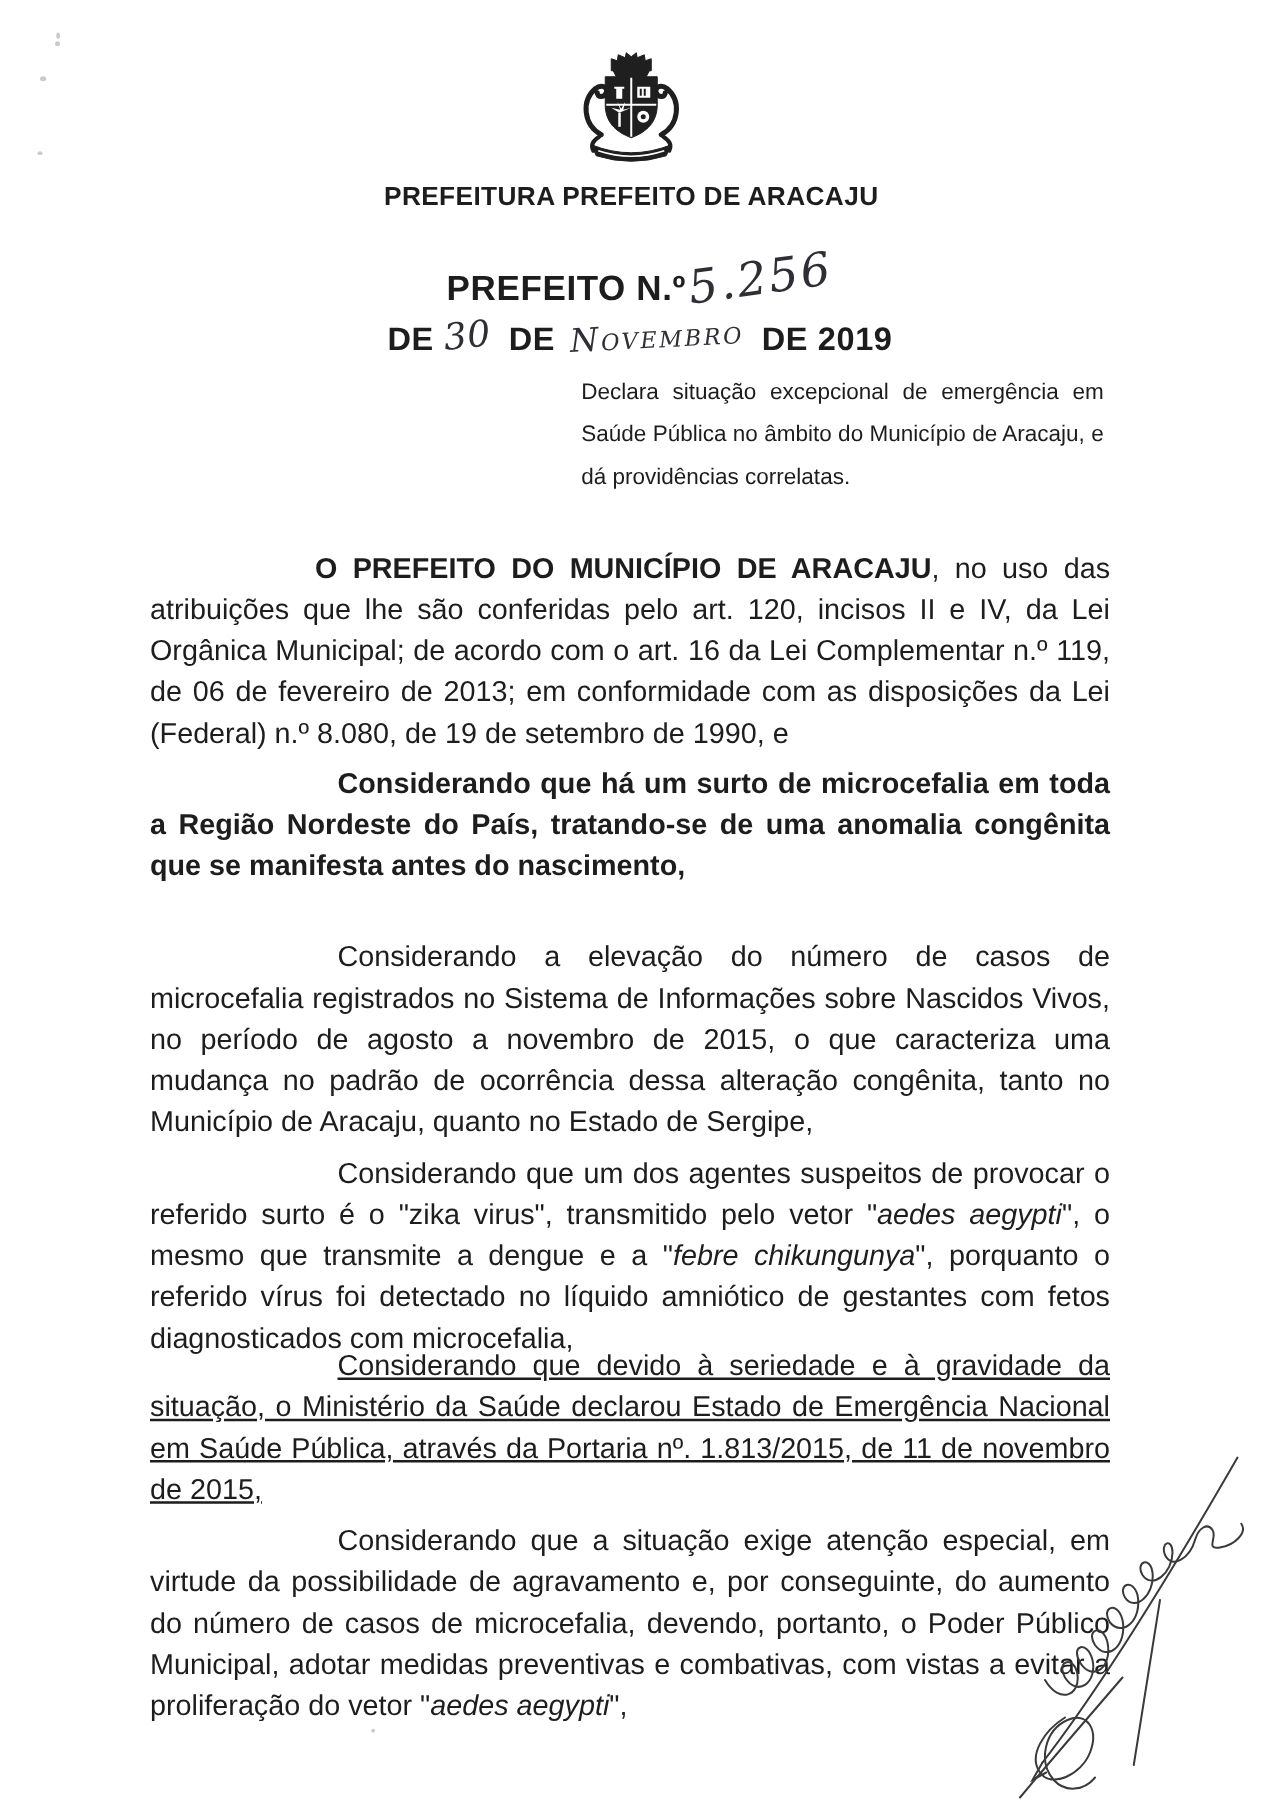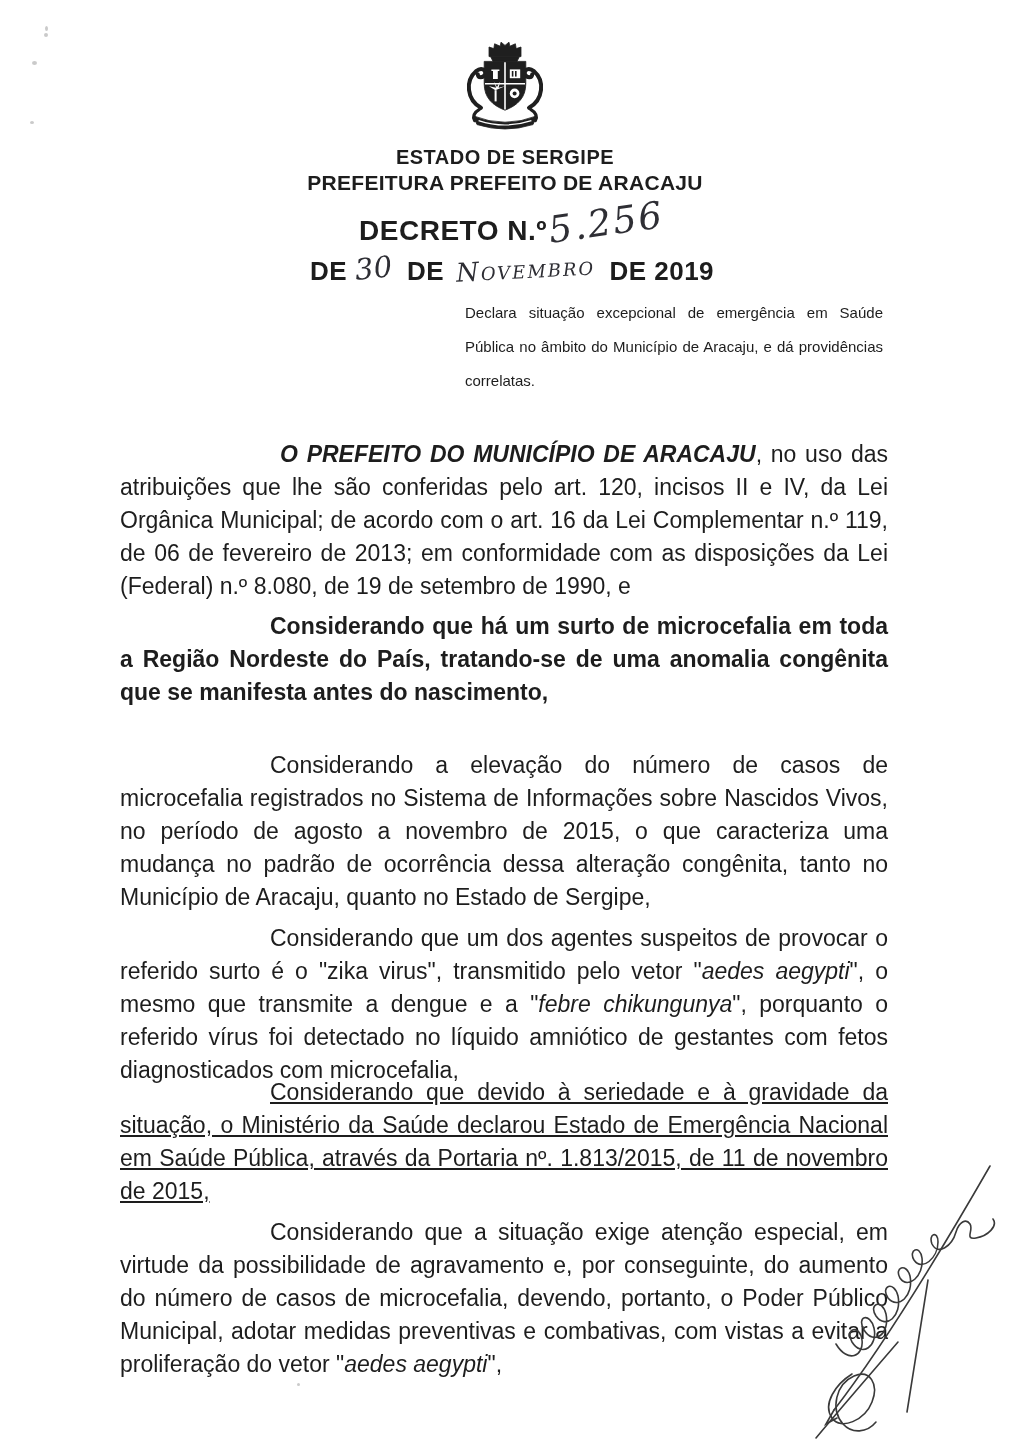--- a/index.html
+++ b/index.html
@@ -26,35 +26,35 @@
   .title-line1{font-size:28px;font-weight:bold;letter-spacing:.5px;}
   .title-line2{font-size:26px;font-weight:bold;margin-top:4px;letter-spacing:.5px;}
   .hw{font-family:"DejaVu Serif", serif;font-style:italic;font-weight:normal;color:#2e2e34;}
   .hw-number{display:inline-block;font-size:37px;transform:rotate(-8deg) translateY(-5px);letter-spacing:2px;margin-left:2px;}
   .hw-day{display:inline-block;font-size:29px;transform:rotate(-6deg) translateY(-2px);margin:0 14px 0 8px;}
   .hw-month{display:inline-block;font-size:26px;font-variant:small-caps;letter-spacing:2px;transform:rotate(-3deg) translateY(-2px);margin:0 14px 0 12px;}
 
   
   .ementa{
     position:absolute;left:465px;top:296px;width:418px;
-    font-size:15px;line-height:34px;text-align:justify;
+    font-size:18px;line-height:34px;text-align:justify;
   }
 
   
   .bodyp{
     position:absolute;left:120px;width:768px;margin:0;
     font-size:23px;line-height:33px;text-align:justify;
   }
   .p1{top:438px;text-indent:132px;}
   .p2{top:610px;text-indent:150px;font-weight:bold;}
   .p3{top:749px;text-indent:150px;}
   .p4{top:922px;text-indent:150px;}
   .p5{top:1076px;text-indent:150px;text-decoration:underline;}
   .p6{top:1216px;text-indent:150px;}
-  .lead{font-weight:bold;font-style:italic;margin-left:28px;}
+  .lead{font-weight:bold;}
   .it{font-style:italic;}
 
   
   .signature{position:absolute;left:812px;top:1158px;width:205px;height:285px;}
 </style>
 </head>
 <body>
 
 <div class="page">
 
@@ -95,27 +95,26 @@
 
         <circle cx="72" cy="66" r="6"></circle>
         <circle cx="72" cy="66" r="2.5" fill="#1f1f1f"></circle>
       </g>
 
       <g fill="#1f1f1f" stroke="#1f1f1f">
         <path d="M20,94 q40,16 80,0 l-5,11 q-35,11 -70,0 z" stroke-width="1"></path>
       </g>
       <path d="M27,100 q33,11 66,0" stroke="#ffffff" stroke-width="1.5" fill="none"></path>
     </svg>
-    <div class="org1">ESTADO DE SERGIPE</div>
     <div class="org2">PREFEITURA PREFEITO DE ARACAJU</div>
   </div>
 
   <div class="title-block">
     <div class="title-line1">
-      <span>DECRETO N.º</span><span class="hw hw-number">5.256</span>
+      <span>PREFEITO N.º</span><span class="hw hw-number">5.256</span>
     </div>
     <div class="title-line2">
       <span>DE</span><span class="hw hw-day">30</span><span>DE</span><span class="hw hw-month">Novembro</span><span>DE 2019</span>
     </div>
   </div>
 
   <div class="ementa">Declara situação excepcional de emergência em Saúde Pública no âmbito do Município de Aracaju, e dá providências correlatas.</div>
 
   <p class="bodyp p1"><span class="lead">O PREFEITO DO MUNICÍPIO DE ARACAJU</span><span>, no uso das atribuições que lhe são conferidas pelo art. 120, incisos II e IV, da Lei Orgânica Municipal; de acordo com o art. 16 da Lei Complementar n.º 119, de 06 de fevereiro de 2013; em conformidade com as disposições da Lei (Federal) n.º 8.080, de 19 de setembro de 1990, e</span></p>
 

